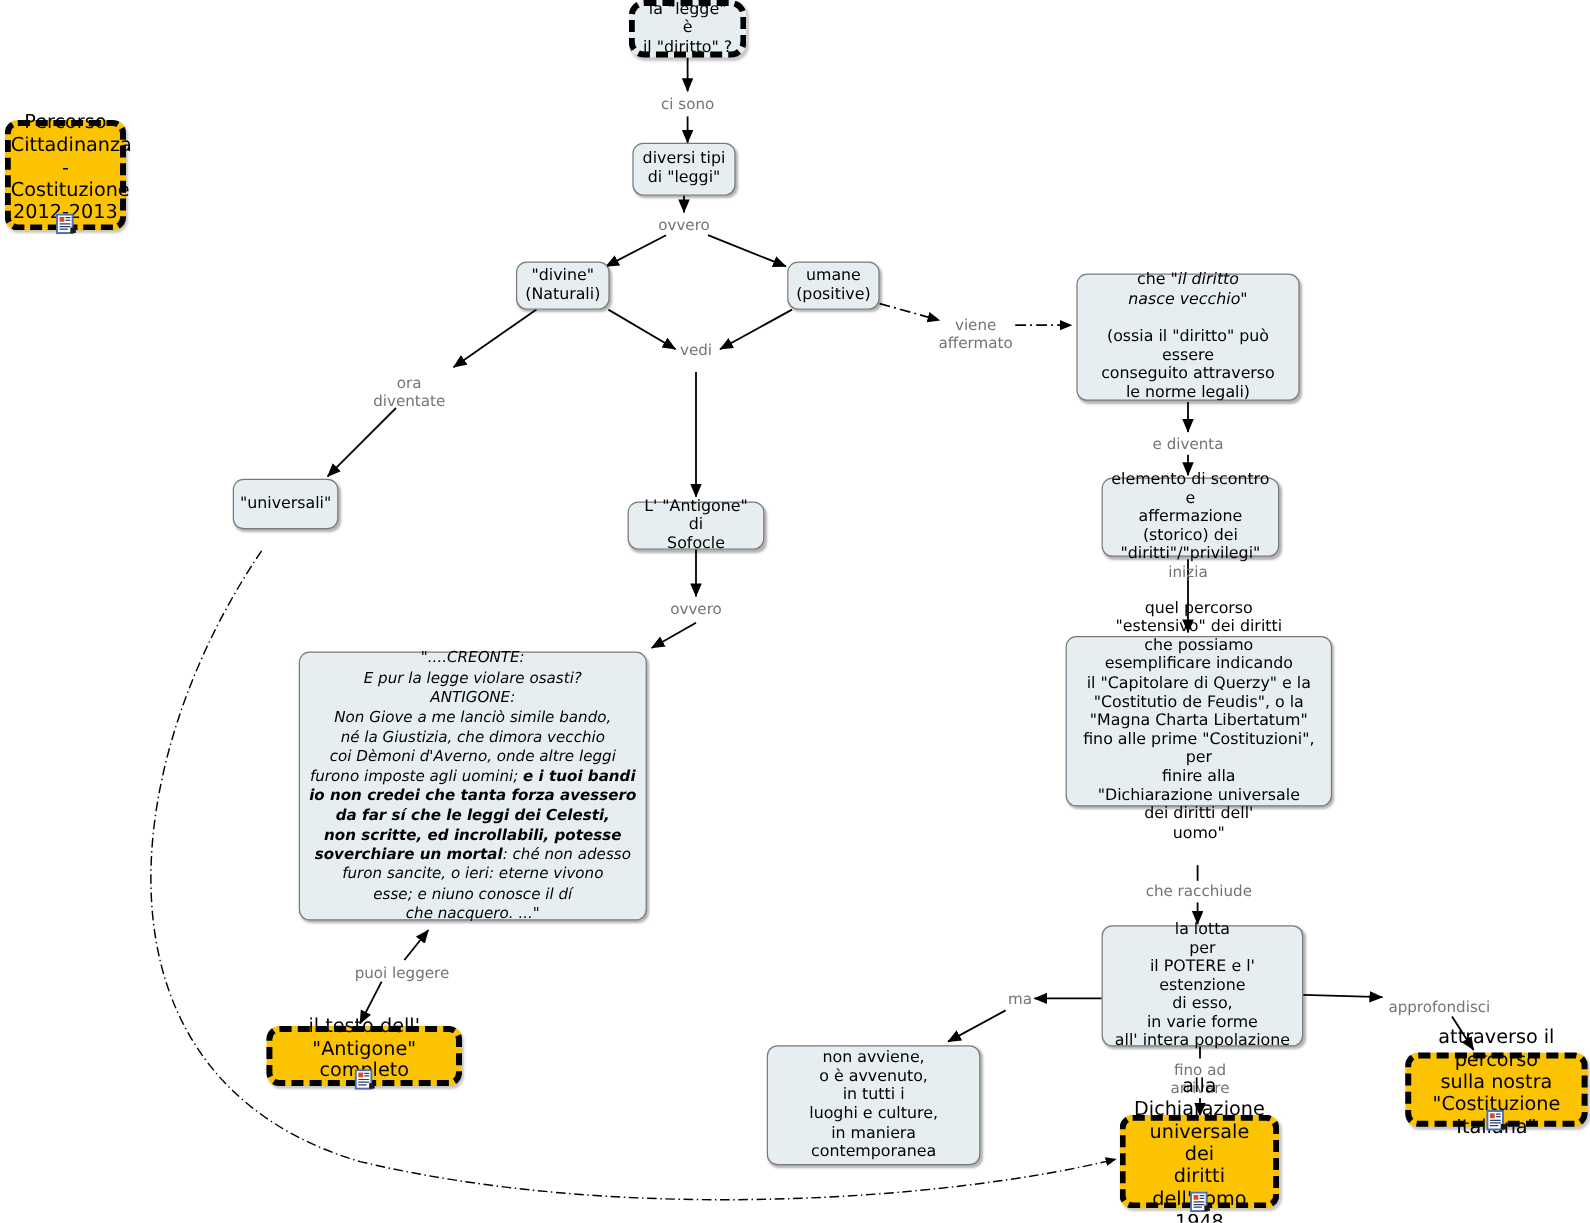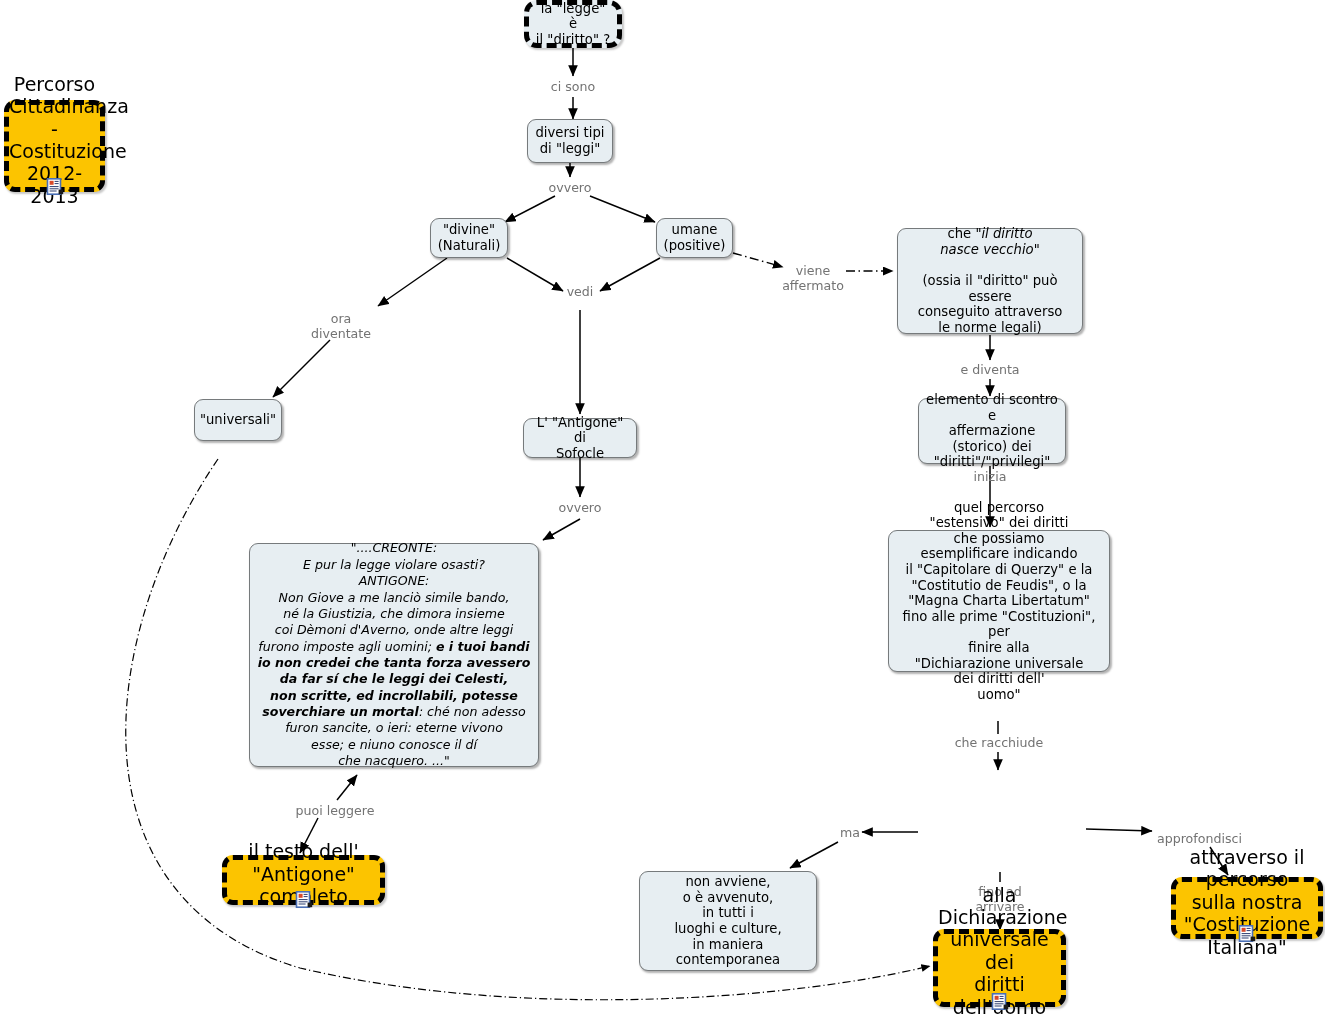--- a/index.html
+++ b/index.html
@@ -25,21 +25,21 @@
     border:1.6px solid #767a7c;
     box-shadow:1.5px 2px 2px rgba(0,0,0,0.30);
     font-size:13.2px;
   }
 
   
   .resource{
     background:#fcc400;
     border:5px dashed #000000;
     border-radius:11px;
-    font-size:19px;
+    font-size:16px;
     box-shadow:1.5px 2px 2px rgba(0,0,0,0.22);
     padding-bottom:12px;
   }
   
   .question{
     background:#e7eef2;
     border:5px dashed #000000;
     border-radius:13px;
     font-size:13.2px;
     box-shadow:1.5px 2px 2px rgba(0,0,0,0.22);
@@ -207,21 +207,21 @@
   </div>
 
   <div class="linklabel" style="left:530px;top:501px;width:100px;">ovvero</div>
 
   <div class="node concept quote" style="left:249px;top:543px;width:290px;height:224px;">
     <span class="txt">
       <span>"....CREONTE:</span><br>
       <span>E pur la legge violare osasti?</span><br>
       <span>ANTIGONE:</span><br>
       <span>Non Giove a me lanciò simile bando,</span><br>
-      <span>né la Giustizia, che dimora insieme</span><br>
+      <span>né la Giustizia, che dimora vecchio</span><br>
       <span>coi Dèmoni d'Averno, onde altre leggi</span><br>
       <span>furono imposte agli uomini; </span><b>e i tuoi bandi</b><br>
       <b>io non credei che tanta forza avessero</b><br>
       <b>da far sí che le leggi dei Celesti,</b><br>
       <b>non scritte, ed incrollabili, potesse</b><br>
       <b>soverchiare un mortal</b><span>: ché non adesso</span><br>
       <span>furon sancite, o ieri: eterne vivono</span><br>
       <span>esse; e niuno conosce il dí</span><br>
       <span>che nacquero. ..."</span>
     </span>
@@ -283,20 +283,30 @@
       <span>fino alle prime "Costituzioni", per</span><br>
       <span>finire alla</span><br>
       <span>"Dichiarazione universale</span><br>
       <span>dei diritti dell'</span><br>
       <span>uomo"</span>
     </span>
   </div>
 
   <div class="linklabel" style="left:945px;top:736px;width:108px;">che racchiude</div>
 
+  <div class="node concept" style="left:918px;top:771px;width:168px;height:101px;">
+    <span class="txt">
+      <span>la lotta</span><br>
+      <span>per</span><br>
+      <span>il POTERE e l' estenzione</span><br>
+      <span>di esso,</span><br>
+      <span>in varie forme</span><br>
+      <span>all' intera popolazione</span>
+    </span>
+  </div>
 
   <div class="linklabel" style="left:820px;top:826px;width:40px;text-align:right;">ma</div>
 
   <div class="linklabel" style="left:1157px;top:832px;width:110px;text-align:left;">approfondisci</div>
 
   <div class="linklabel" style="left:952px;top:885px;width:96px;">
     <span>fino ad</span><br>
     <span>arrivare</span>
   </div>
 

